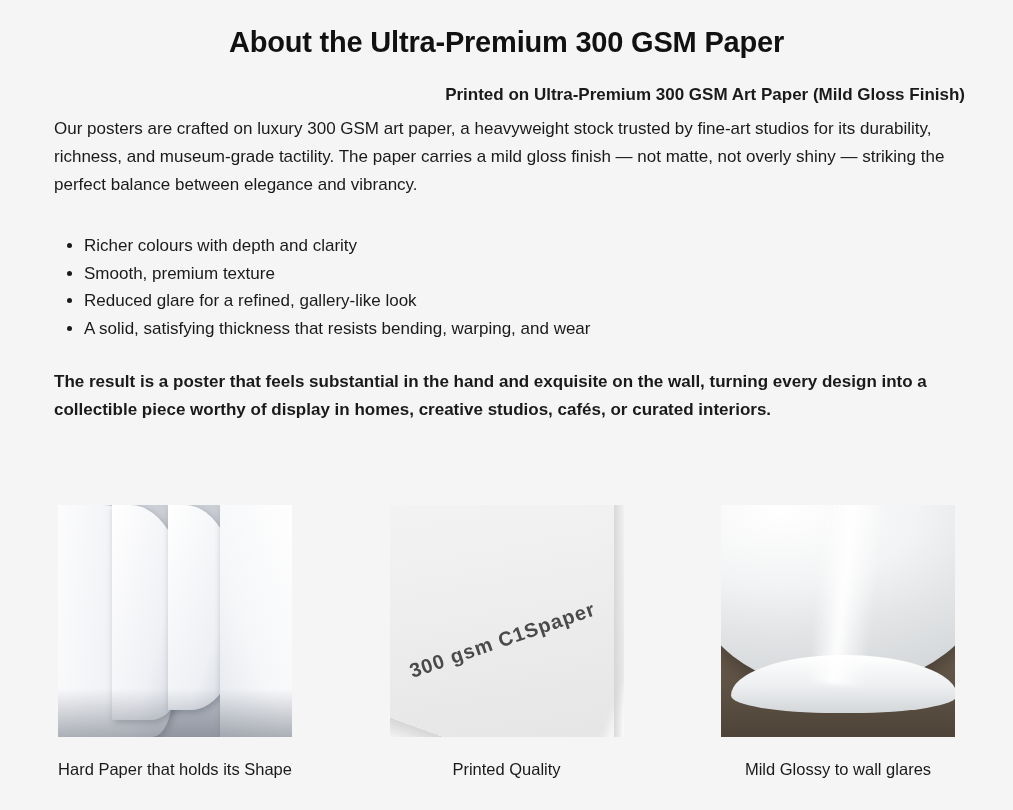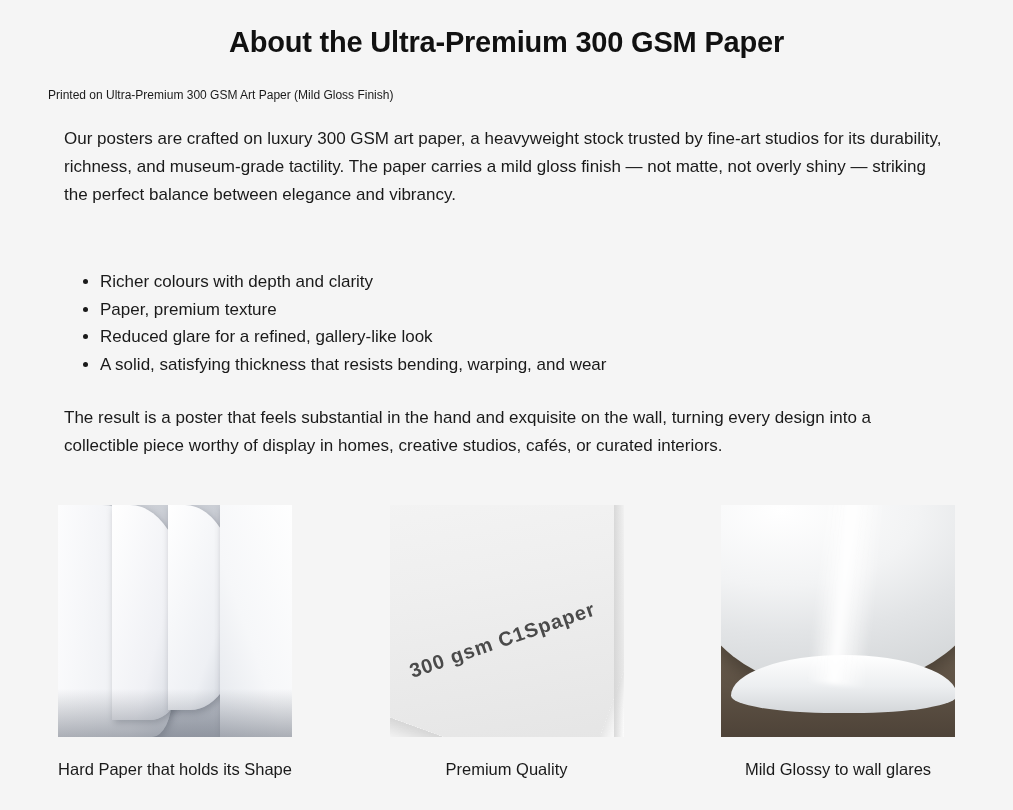--- a/index.html
+++ b/index.html
@@ -29,43 +29,45 @@
     font-weight: bold;
     letter-spacing: -0.2px;
     color: #111111;
   }
   .body-block {
     margin-top: 22px;
     font-size: 17px;
     line-height: 28px;
   }
   .lead-bold {
-    font-weight: normal;
-    font-size: 12px;
+    font-weight: bold;
+    font-size: 17px;
     line-height: 28px;
+    text-align: right;
   }
   .para {
     font-size: 17px;
     line-height: 28px;
-    margin: 16px;
+    margin: 6px;
   }
   .para-gap {
     height: 27px;
   }
   ul.feature-list {
-    margin: 16px;
+    margin: 0;
     padding-left: 36px;
     list-style: disc;
   }
   ul.feature-list li {
     font-size: 17px;
     line-height: 27.5px;
   }
   .closing {
     margin-top: 26px;
+    font-weight: bold;
   }
   .gallery {
     position: absolute;
     left: 0;
     right: 0;
     top: 505px;
     height: 300px;
     display: flex;
     justify-content: space-between;
     padding: 0 20px;
@@ -187,21 +189,21 @@
 
     <div class="lead-bold">Printed on Ultra-Premium 300 GSM Art Paper (Mild Gloss Finish)</div>
 
     <p class="para">Our posters are crafted on luxury 300 GSM art paper, a heavyweight stock trusted by fine-art studios for its durability, richness, and museum-grade tactility. The paper carries a mild gloss finish — not matte, not overly shiny — striking the perfect balance between elegance and vibrancy.</p>
 
     <div class="para-gap"></div>
 
 
     <ul class="feature-list">
       <li>Richer colours with depth and clarity</li>
-      <li>Paper, premium texture</li>
+      <li>Smooth, premium texture</li>
       <li>Reduced glare for a refined, gallery-like look</li>
       <li>A solid, satisfying thickness that resists bending, warping, and wear</li>
     </ul>
 
     <div class="closing">
       <p class="para">The result is a poster that feels substantial in the hand and exquisite on the wall, turning every design into a collectible piece worthy of display in homes, creative studios, cafés, or curated interiors.</p>
     </div>
 
   </div>
 
@@ -218,21 +220,21 @@
       <div class="caption">Hard Paper that holds its Shape</div>
     </div>
 
     <div class="card">
       <div class="photo ph2">
         <div class="bg"></div>
         <div class="sheet"></div>
         <div class="label">300 gsm C1Spaper</div>
         <div class="edge"></div>
       </div>
-      <div class="caption">Premium Quality</div>
+      <div class="caption">Printed Quality</div>
     </div>
 
     <div class="card">
       <div class="photo ph3">
         <div class="dark"></div>
         <div class="curl"></div>
         <div class="lip"></div>
         <div class="gloss"></div>
       </div>
       <div class="caption">Mild Glossy to wall glares</div>

